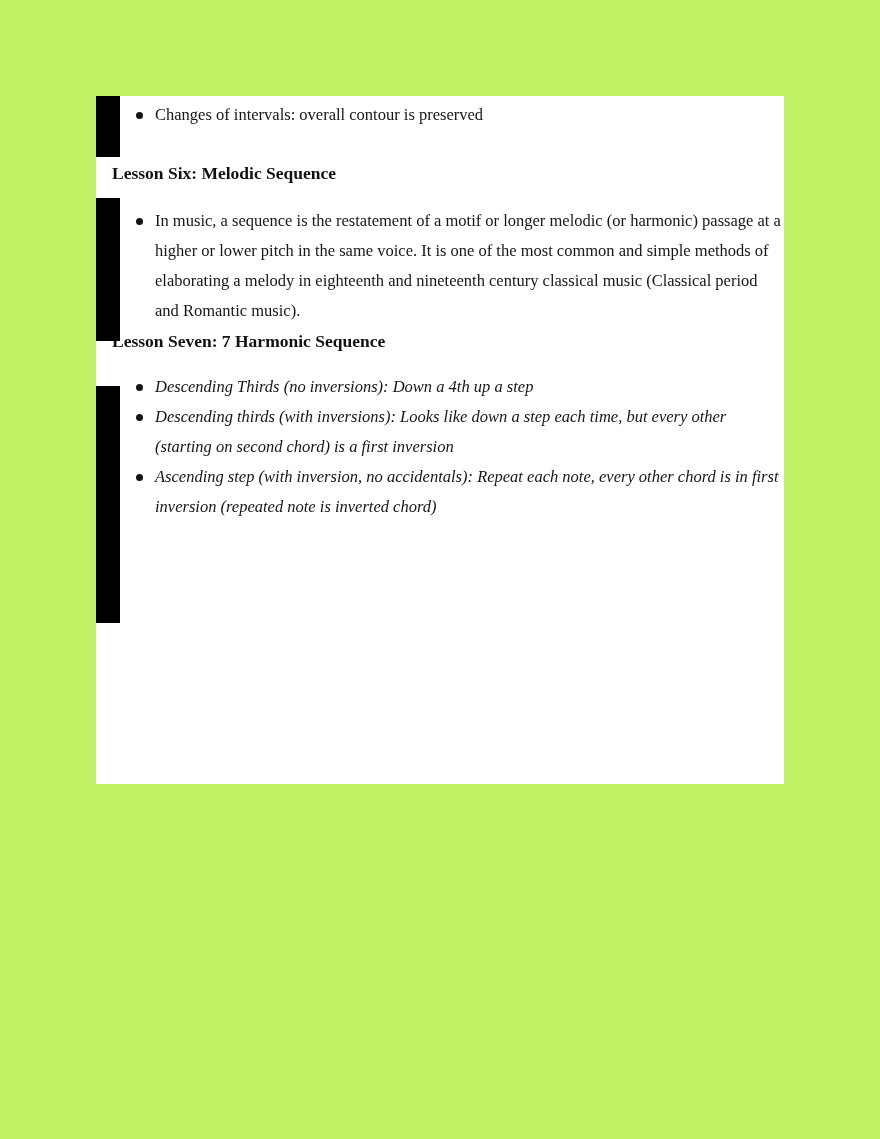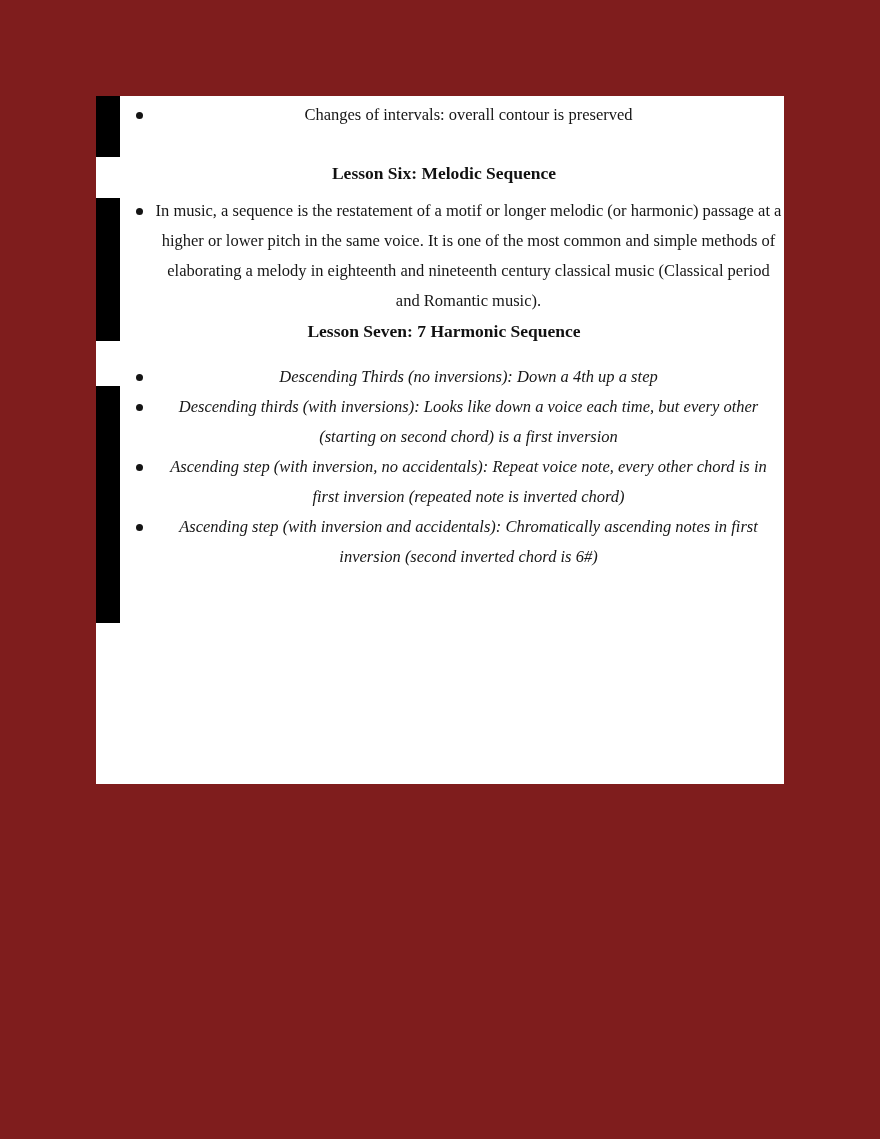--- a/index.html
+++ b/index.html
@@ -4,24 +4,23 @@
 <style>
   html, body {
     margin: 0;
     padding: 0;
     background: #000000;
   }
   .canvas {
     position: relative;
     width: 880px;
     height: 1139px;
-    background: #7f1d1d;
+    background: #bef264;
     overflow: hidden;
     font-family: "Liberation Serif", serif;
-    text-align: center;
   }
   .page {
     position: absolute;
     left: 96px;
     top: 96px;
     width: 688px;
     height: 688px;
     background: #ffffff;
     color: #161616;
   }
@@ -61,29 +60,29 @@
     position: absolute;
     left: 40px;
     top: 11.5px;
     width: 7px;
     height: 7px;
     border-radius: 50%;
     background: #141414;
   }
   .heading {
     margin: 0;
-    padding-left: 8px;
+    padding-left: 16px;
     font-size: 17.5px;
     font-weight: bold;
     line-height: 30px;
     color: #111111;
   }
   .intro     { margin-top: 4px;  }
   .h-six     { margin-top: 28px; }
-  .sec-six   { margin-top: 8px; }
+  .sec-six   { margin-top: 18px; }
   .h-seven   { margin-top: 0; }
   .sec-seven { margin-top: 16px; font-style: italic; }
 </style>
 </head>
 <body>
 
 <div class="canvas">
   <div class="page">
 
     <div class="cover cover-top"></div>
@@ -110,27 +109,23 @@
 
       <h2 class="heading h-seven">Lesson Seven: 7 Harmonic Sequence</h2>
 
       <ul class="bullets sec-seven">
         <li>
           <span class="dot"></span>
           <span>Descending Thirds (no inversions): Down a 4th up a step</span>
         </li>
         <li>
           <span class="dot"></span>
-          <span>Descending thirds (with inversions): Looks like down a voice each time, but every other (starting on second chord) is a first inversion</span>
+          <span>Descending thirds (with inversions): Looks like down a step each time, but every other (starting on second chord) is a first inversion</span>
         </li>
         <li>
           <span class="dot"></span>
-          <span>Ascending step (with inversion, no accidentals): Repeat voice note, every other chord is in first inversion (repeated note is inverted chord)</span>
-        </li>
-        <li>
-          <span class="dot"></span>
-          <span>Ascending step (with inversion and accidentals): Chromatically ascending notes in first inversion (second inverted chord is 6#)</span>
+          <span>Ascending step (with inversion, no accidentals): Repeat each note, every other chord is in first inversion (repeated note is inverted chord)</span>
         </li>
       </ul>
 
     </div>
   </div>
 </div>
 
 </body></html>

